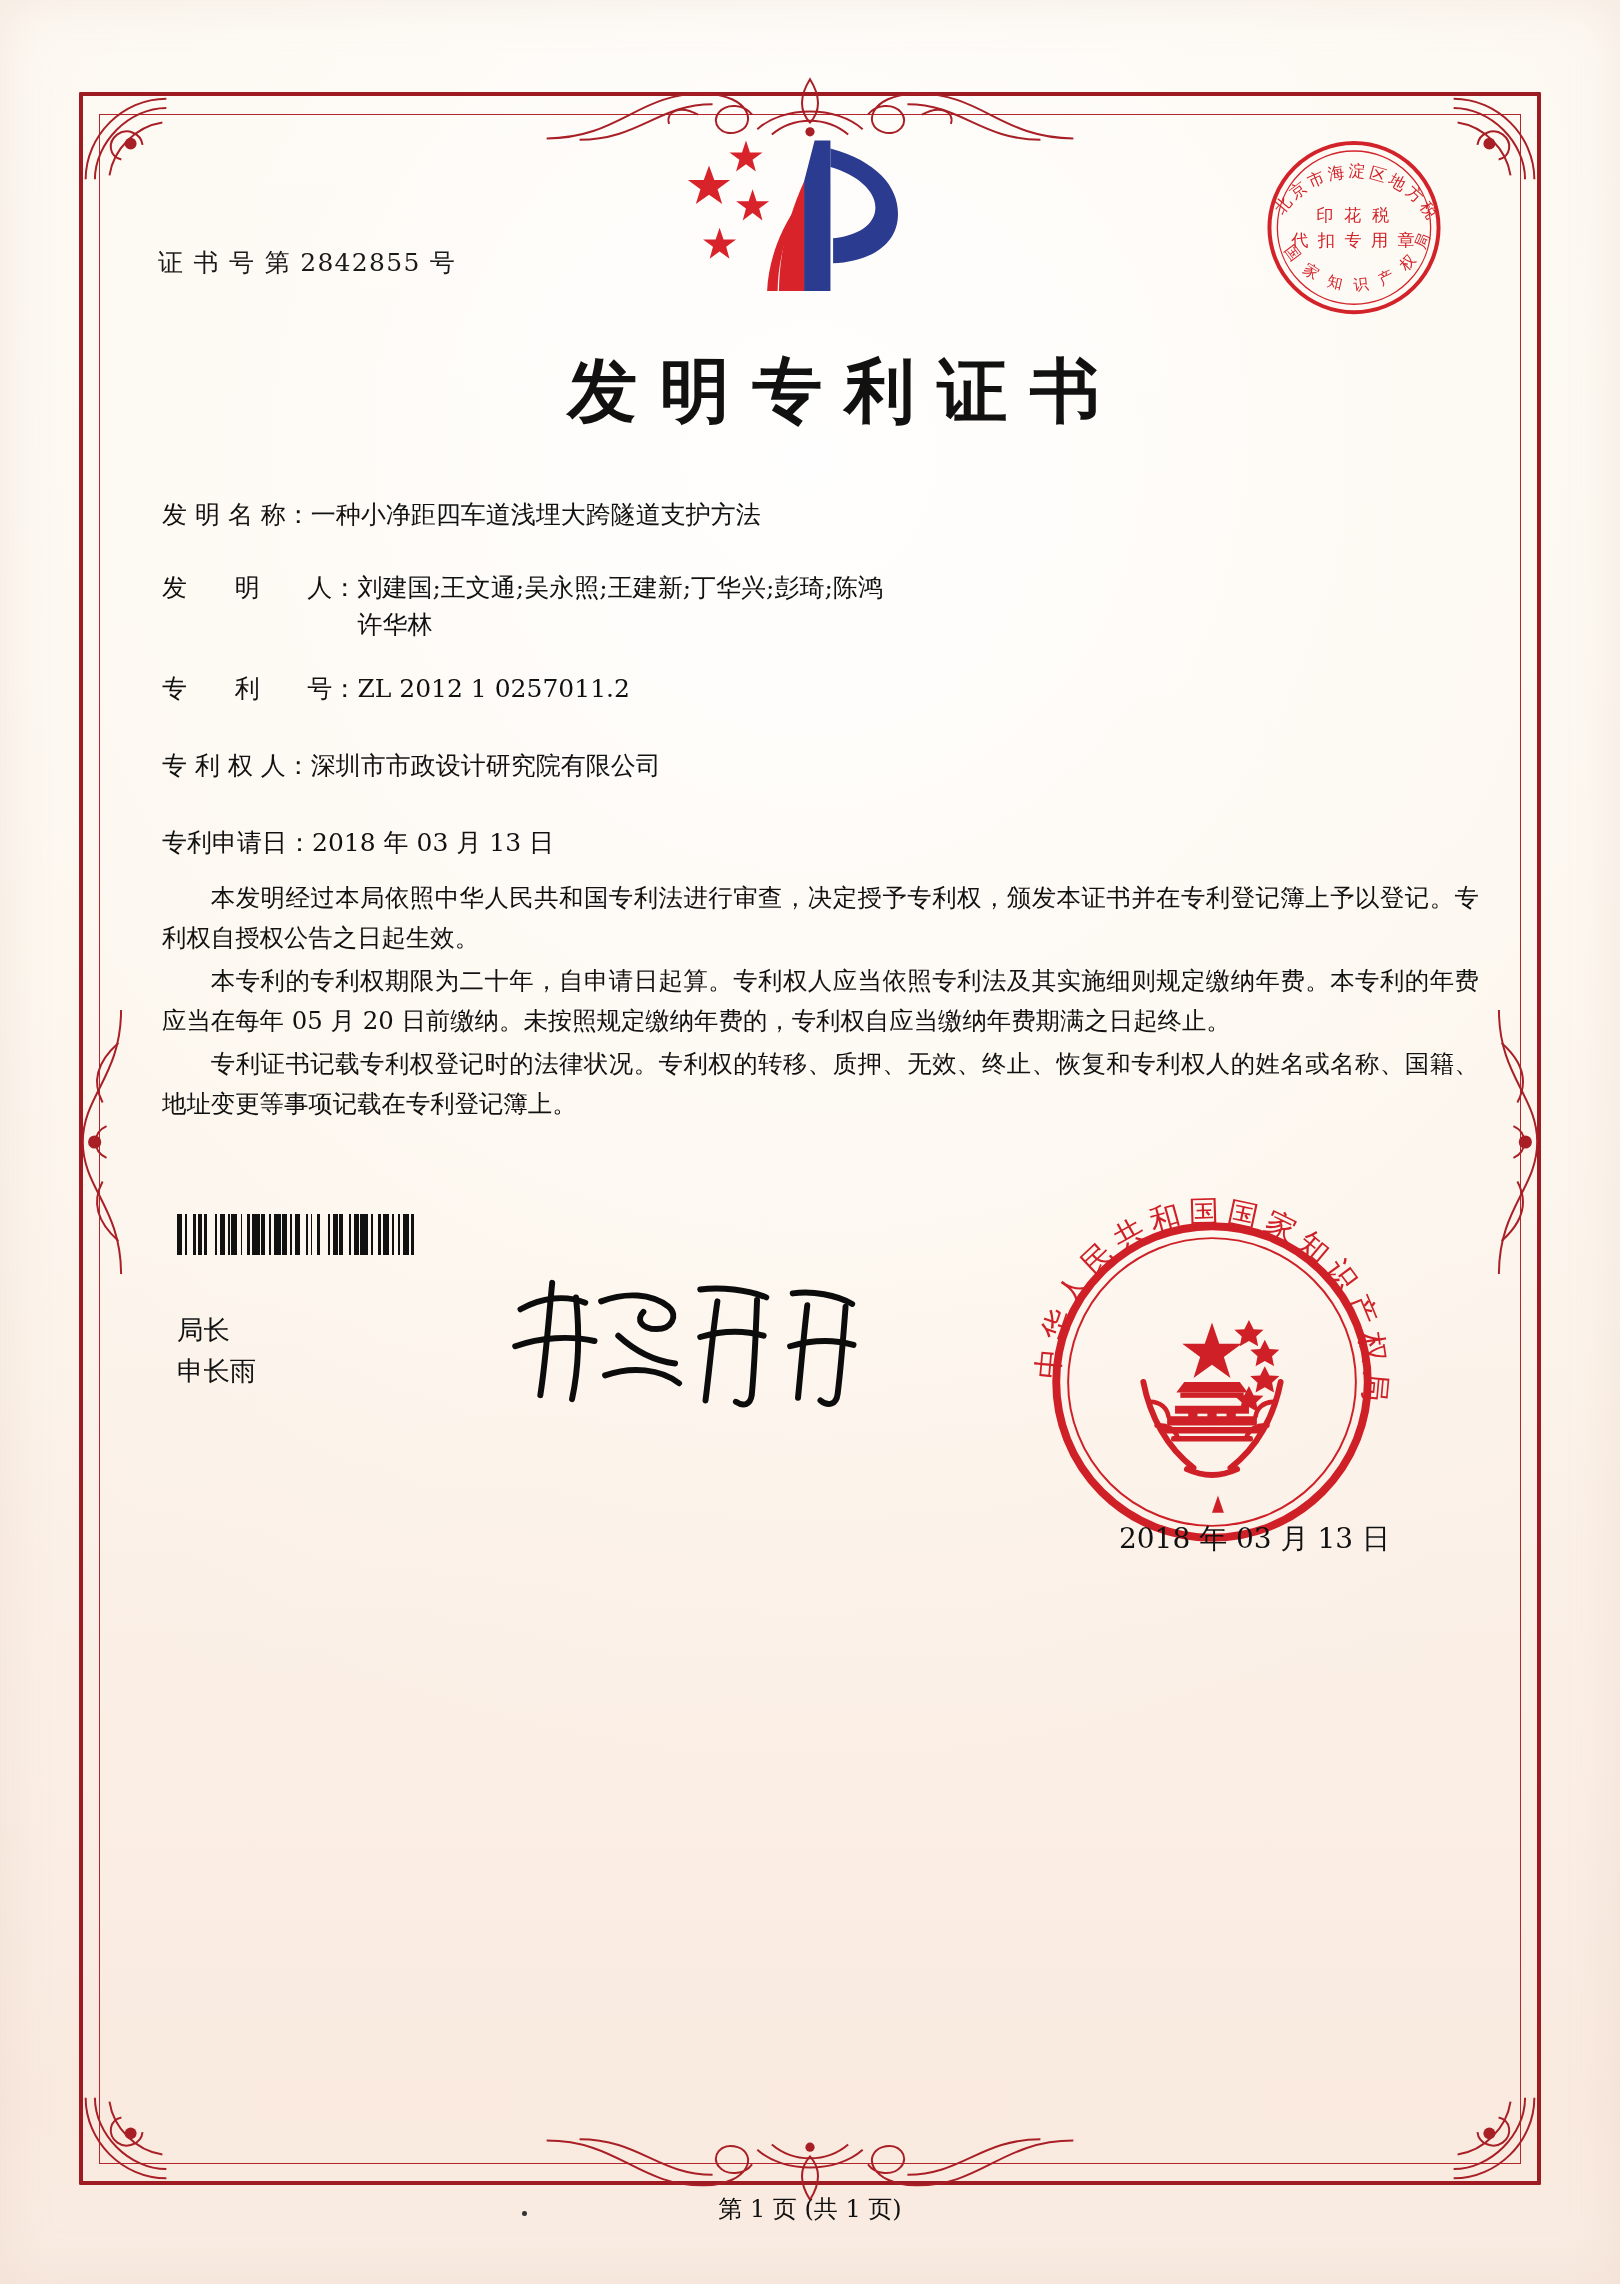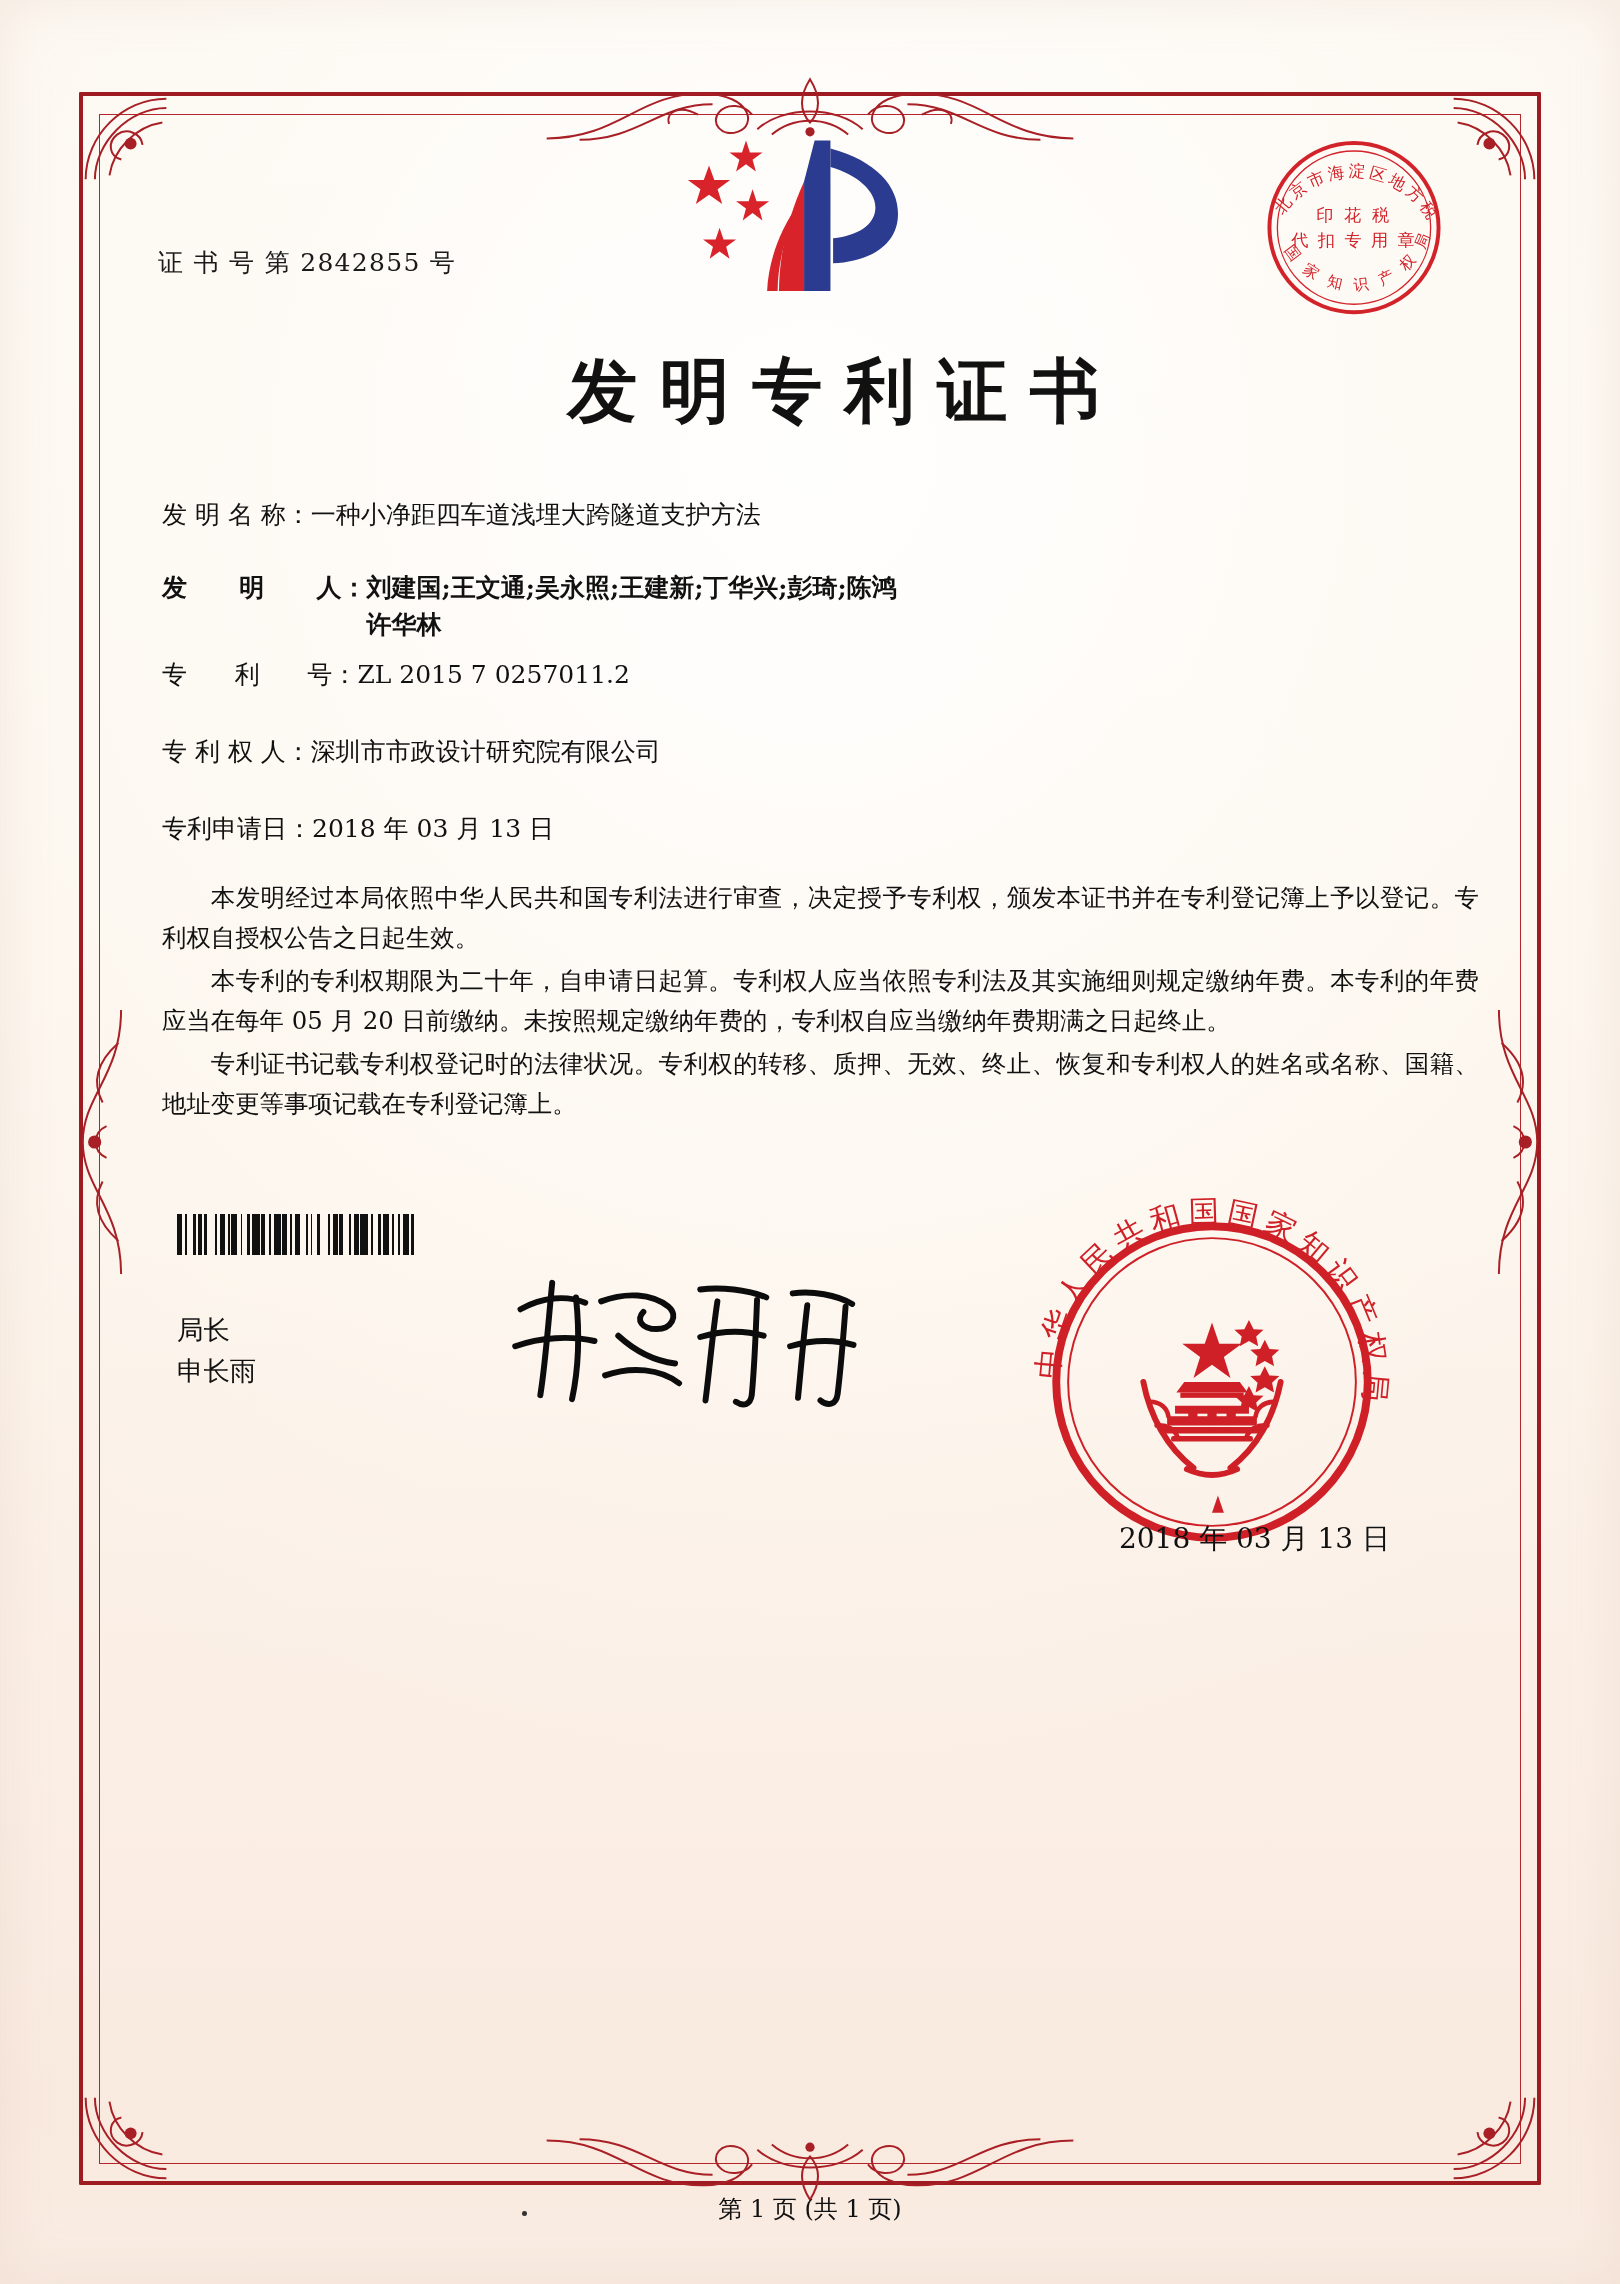--- a/index.html
+++ b/index.html
@@ -166,21 +166,21 @@
     justify-content: space-between;
   }
   .field-label {
     flex: 0 0 auto;
     white-space: pre;
   }
   .field-value {
     flex: 1 1 auto;
     white-space: pre-line;
   }
-  .row-inventors { margin-bottom: 14px; font-weight: bold; }
+  .row-inventors { margin-bottom: 28px; }
   .row-gap-lg { margin-bottom: 41px; margin-top: 6px; }
 
   .paras {
     position: absolute;
     left: 63px;
     right: 42px;
     top: 764px;
     font-family: "DejaVu Serif", "Liberation Serif", serif;
     font-size: 24.4px;
     line-height: 1.62;
@@ -405,21 +405,21 @@
         <div class="field-label">发 明 名 称：</div>
         <div class="field-value">一种小净距四车道浅埋大跨隧道支护方法</div>
       </div>
       <div class="field-row row-inventors">
         <div class="field-label">发      明      人：</div>
         <div class="field-value">刘建国;王文通;吴永照;王建新;丁华兴;彭琦;陈鸿
 许华林</div>
       </div>
       <div class="field-row row-gap-lg">
         <div class="field-label">专      利      号：</div>
-        <div class="field-value">ZL 2015 7 0257011.2</div>
+        <div class="field-value">ZL 2012 1 0257011.2</div>
       </div>
       <div class="field-row row-gap-lg">
         <div class="field-label">专 利 权 人：</div>
         <div class="field-value">深圳市市政设计研究院有限公司</div>
       </div>
       <div class="field-row">
         <div class="field-label">专利申请日：</div>
         <div class="field-value">2018 年 03 月 13 日</div>
       </div>
     </div>

